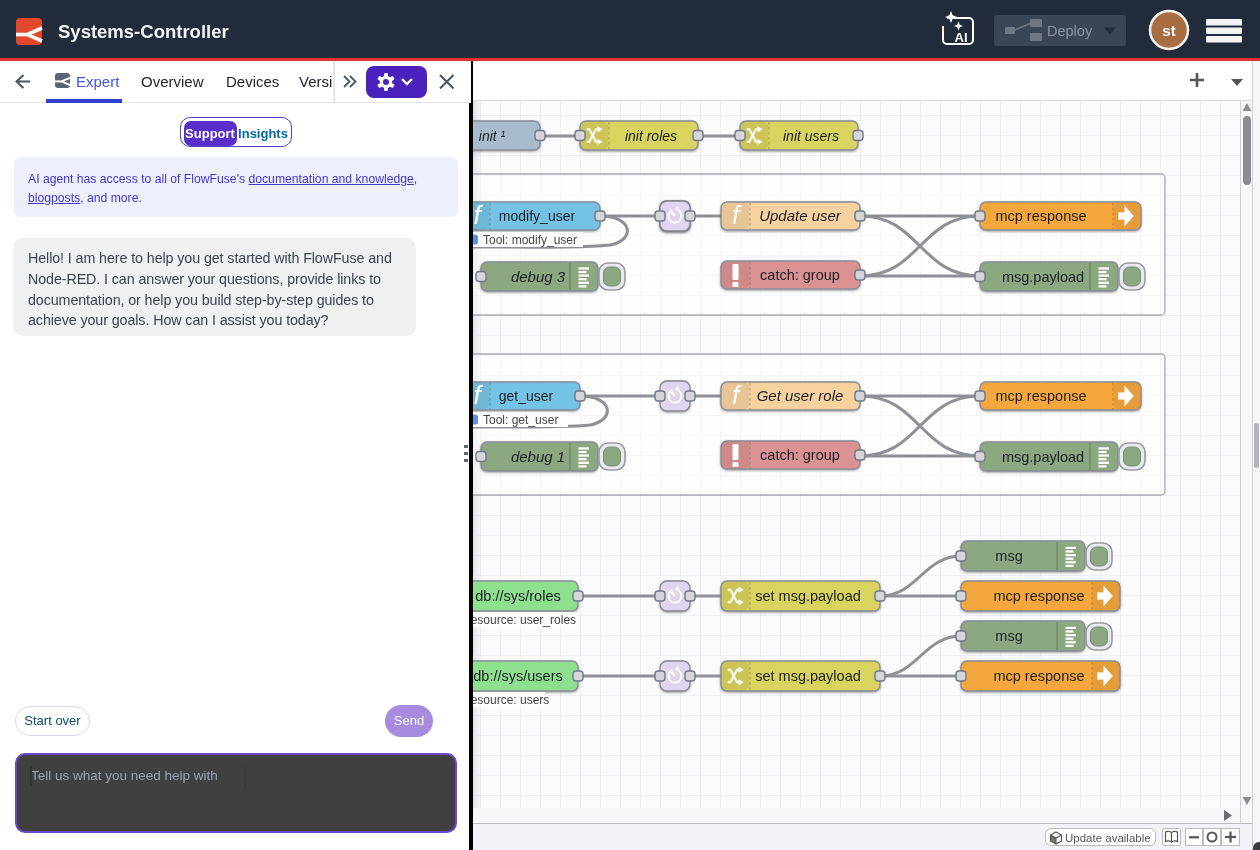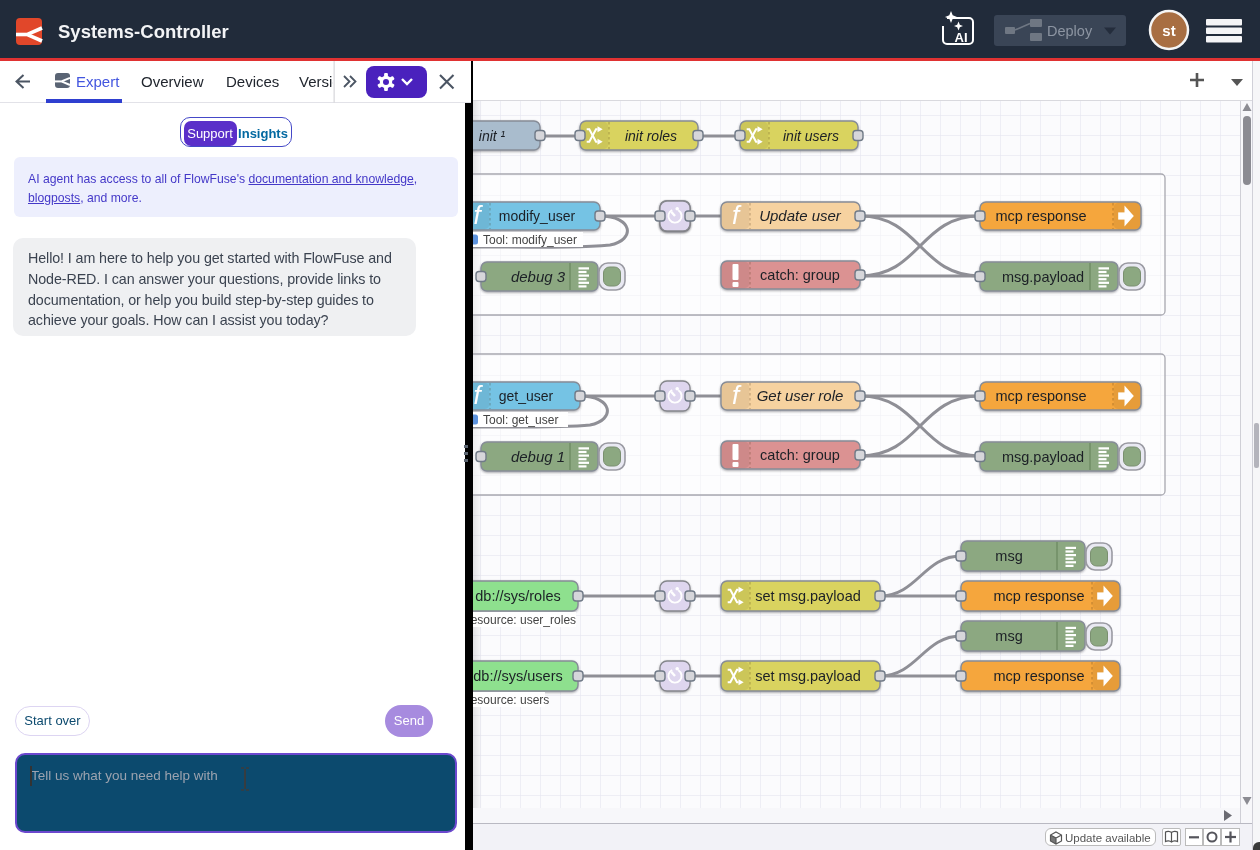--- a/index.html
+++ b/index.html
@@ -1,19 +1,19 @@
 <!DOCTYPE html>
 <html><head><meta charset="utf-8">
 <style>
 * { margin:0; padding:0; box-sizing:border-box; }
 html,body { width:1260px; height:850px; overflow:hidden; font-family:"Liberation Sans",sans-serif; background:#fff; }
 .abs { position:absolute; }
 #header { position:absolute; left:0; top:0; width:1260px; height:58px; background:#212b3a;padding-left:28px; }
 #redline { position:absolute; left:0; top:58px; width:1260px; height:3px; background:#e03232; }
-#panel { position:absolute; left:0; top:61px; width:473px; height:789px; background:#fff; border-right:8px solid #000000; }
+#panel { position:absolute; left:0; top:61px; width:473px; height:789px; background:#fff; border-right:4px solid #000000; }
 #tabbar { position:absolute; left:0; top:0; width:471px; height:42px; border-bottom:1px solid #e2e2e8; background:#fff; }
 #canvas { position:absolute; left:473px; top:61px; width:787px; height:789px; background:#fff; }
 svg text { font-family:"Liberation Sans",sans-serif; }
 </style></head>
 <body>
 <div id="header">
   <svg width="1260" height="58" style="position:absolute;left:0;top:0">
     <rect x="16" y="18" width="26" height="27" rx="4" fill="#e1472a"></rect>
     <g stroke="#fff" stroke-width="3.6" fill="none">
       <path d="M16,34.5 L29,34.5"></path>
@@ -88,35 +88,35 @@
         </g>
         <circle r="3" fill="#4a21bd"></circle>
       </g>
       <path d="M402,18 l5,5 5,-5" stroke="#fff" stroke-width="2.4" fill="none"></path>
       <path d="M440,14 l13.5,13.5 m0,-13.5 l-13.5,13.5" stroke="#4b5563" stroke-width="2.1" fill="none"></path>
     </svg>
     <div class="abs" style="left:46px;top:38px;width:76px;height:4px;background:#2f3fd0"></div>
   </div>
 
   <div class="abs" style="left:180px;top:56px;width:112px;height:30px;border:1.3px solid #4549c8;border-radius:10px;background:#fff">
-    <div class="abs" style="left:2.5px;top:2.5px;width:53px;height:25px;background:#5a2fc9;border-radius:7px;color:#fff;font-size:13px;font-weight:normal;text-align:center;line-height:25px">Support</div>
+    <div class="abs" style="left:2.5px;top:2.5px;width:53px;height:25px;background:#5a2fc9;border-radius:7px;color:#fff;font-size:13px;font-weight:bold;text-align:center;line-height:25px">Support</div>
     <div class="abs" style="left:56px;top:2.5px;width:52px;height:25px;color:#0369a1;font-size:13px;font-weight:bold;text-align:center;line-height:25px">Insights</div>
   </div>
 
   <div class="abs" style="left:14px;top:96px;width:444px;height:60px;background:#edeffd;border-radius:6px;color:#4438c8;font-size:12.2px;line-height:18.5px;padding:13px 14px"><span style="white-space:nowrap">AI agent has access to all of FlowFuse's <span style="text-decoration:underline">documentation and knowledge</span>,</span><br><span style="text-decoration:underline">blogposts</span>, and more.</div>
 
   <div class="abs" style="left:13px;top:177px;width:403px;height:98px;background:#eff0f2;border-radius:10px;color:#3b4350;font-size:14.3px;letter-spacing:-0.1px;line-height:20.8px;padding:10px 15px"><span style="white-space:nowrap">Hello! I am here to help you get started with FlowFuse and</span><br><span style="white-space:nowrap">Node-RED. I can answer your questions, provide links to</span><br><span style="white-space:nowrap">documentation, or help you build step-by-step guides to</span><br>achieve your goals. How can I assist you today?</div>
 
   <div class="abs" style="left:464px;top:384px;width:4px;height:2.5px;background:#5b6470"></div>
   <div class="abs" style="left:464px;top:391px;width:4px;height:2.5px;background:#5b6470"></div>
   <div class="abs" style="left:464px;top:398px;width:4px;height:2.5px;background:#5b6470"></div>
 
   <div class="abs" style="left:15px;top:645px;width:75px;height:30px;border:1px solid #ddd5f2;border-radius:15px;color:#0c4a6e;font-size:13px;text-align:center;line-height:28px">Start over</div>
   <div class="abs" style="left:385px;top:644px;width:48px;height:32px;background:#a78bdf;border-radius:16px;color:#fff;font-size:13px;font-weight:normal;text-align:center;line-height:32px">Send</div>
-  <div class="abs" style="left:15px;top:692px;width:442px;height:80px;border:2px solid #6c48ce;border-radius:10px;background:#0c4a6e">
+  <div class="abs" style="left:15px;top:692px;width:442px;height:80px;border:2px solid #6c48ce;border-radius:10px;background:#404040">
     <div class="abs" style="left:14px;top:13px;color:#9ca3af;font-size:13.5px">Tell us what you need help with</div>
     <div class="abs" style="left:13px;top:11px;width:1.5px;height:20px;background:#333"></div>
     <svg class="abs" style="left:221px;top:11px" width="14" height="26">
       <g stroke="#3c3c3c" stroke-width="1.8" fill="none">
         <line x1="7" y1="3" x2="7" y2="23"></line>
         <path d="M3,2 h3 m2,0 h3 M3,24 h3 m2,0 h3" stroke-width="1.6"></path>
       </g>
     </svg>
   </div>
 </div>

